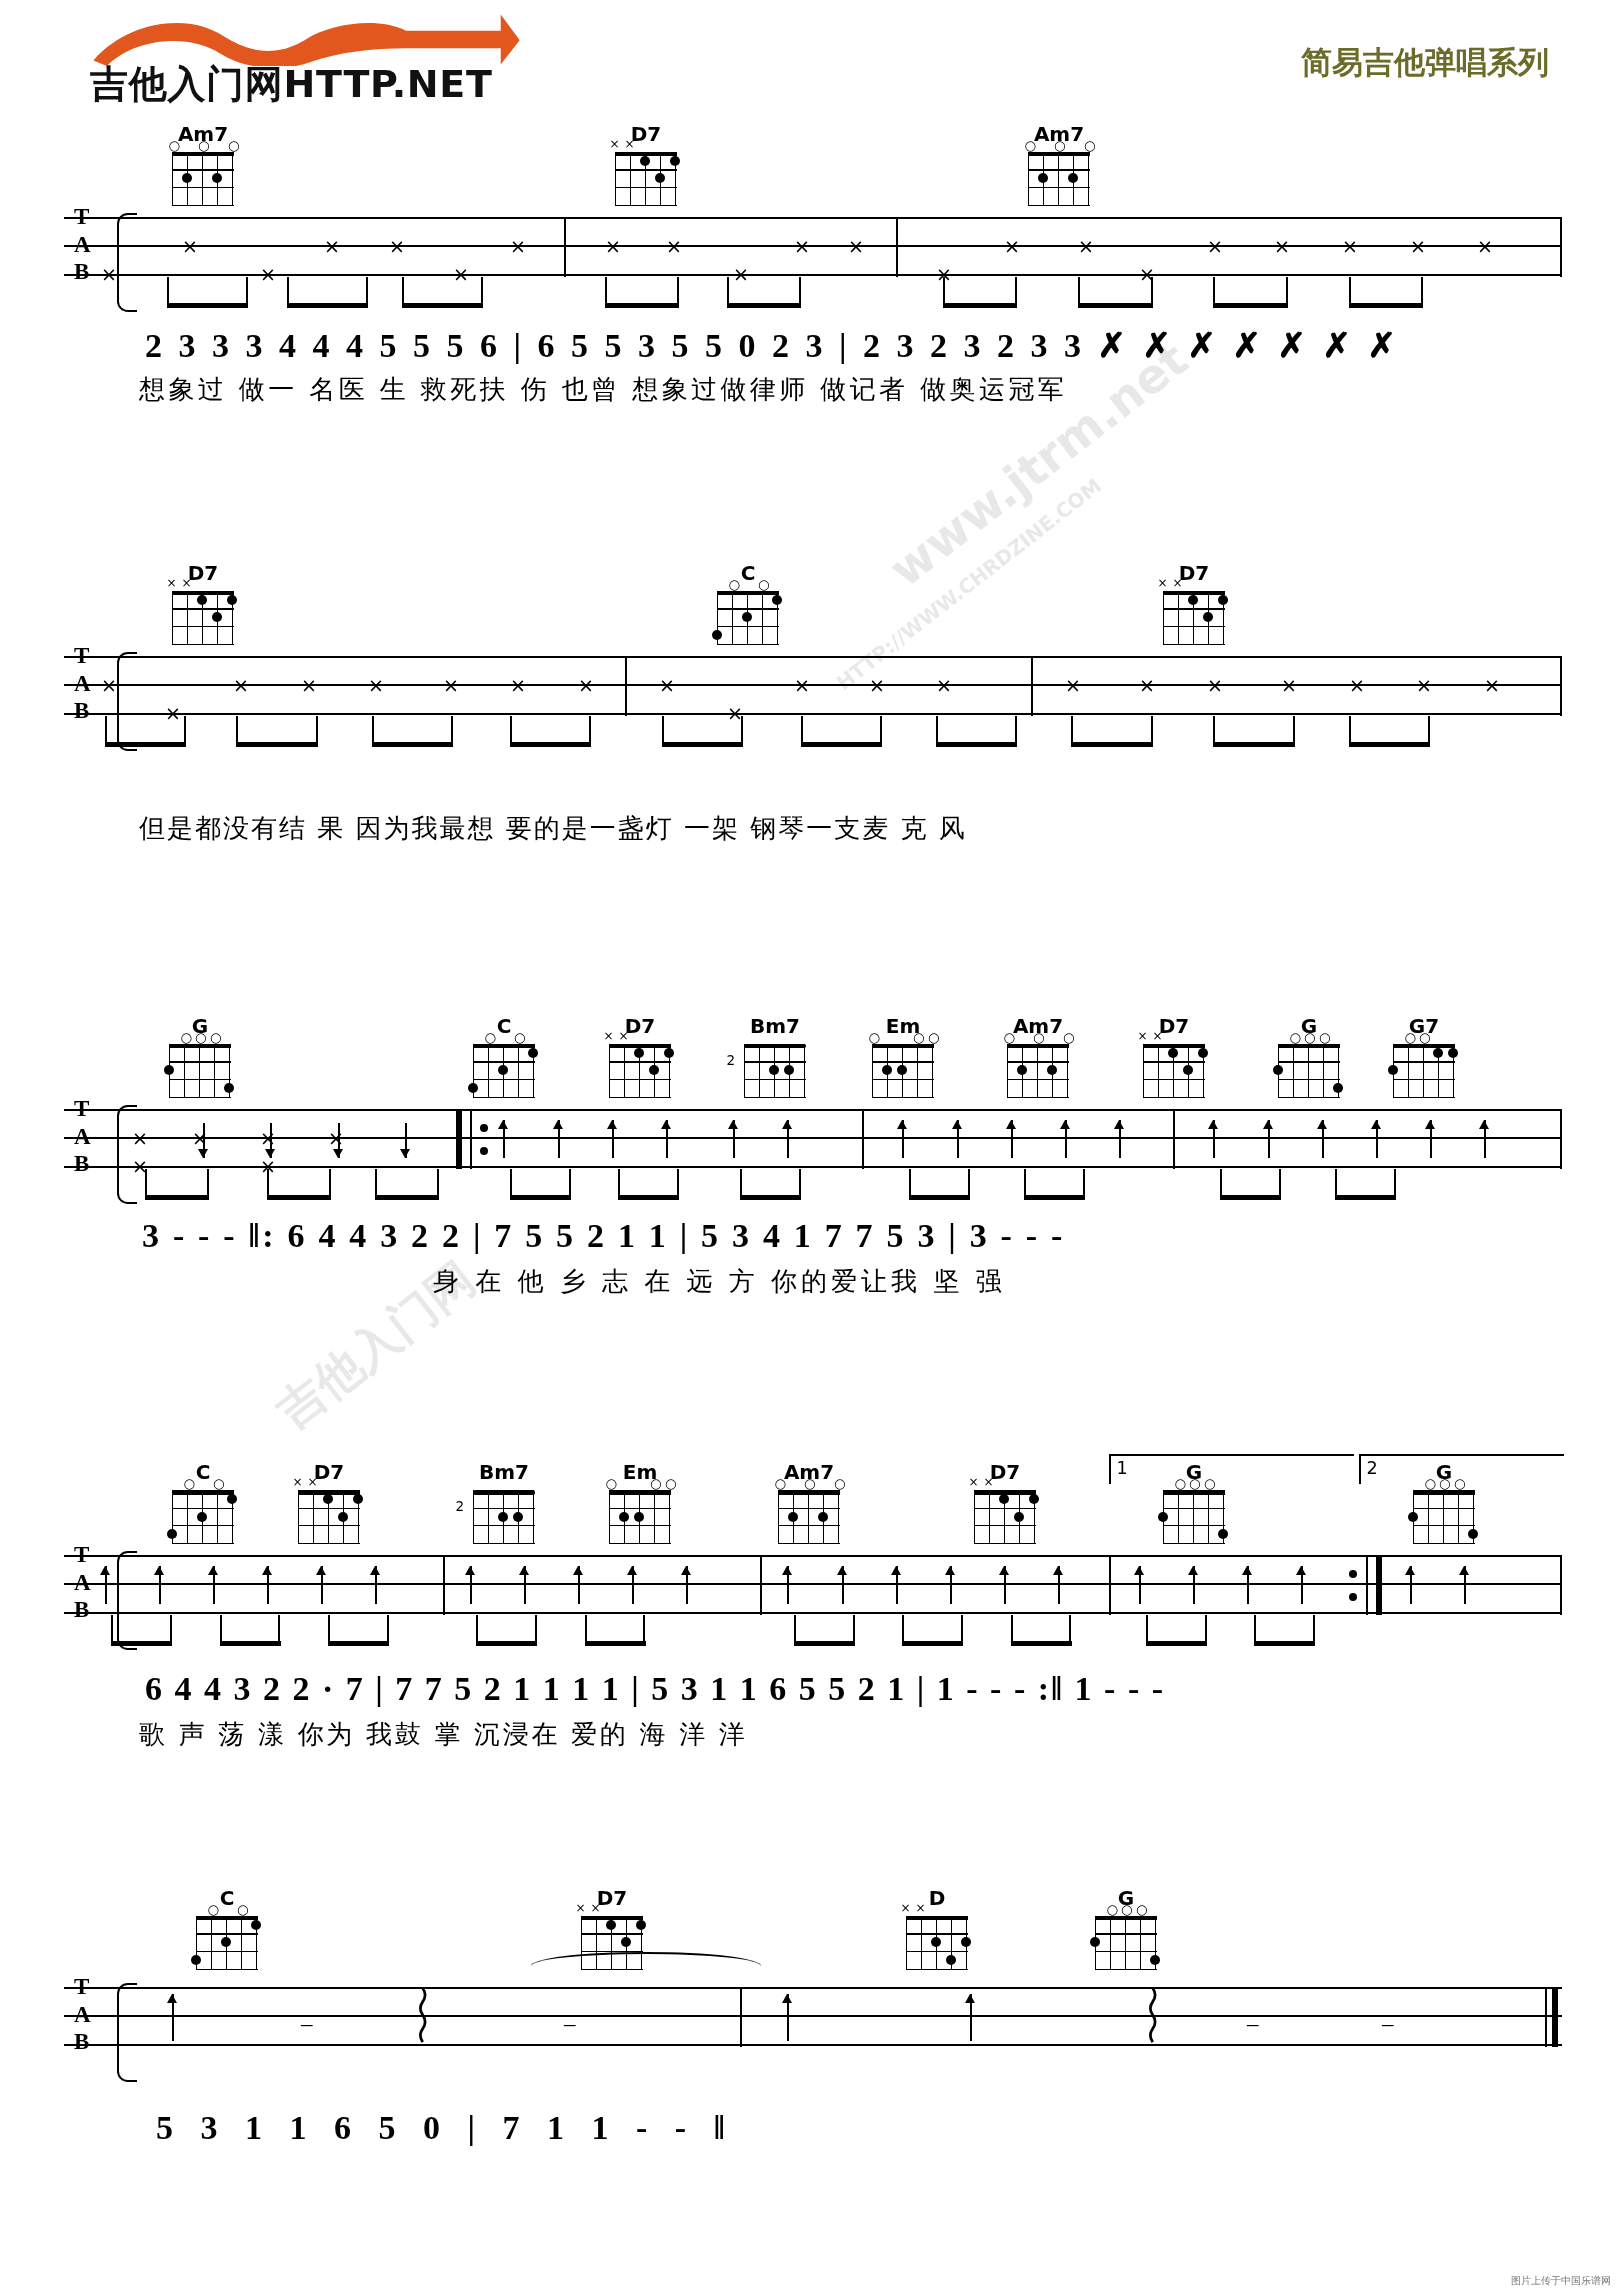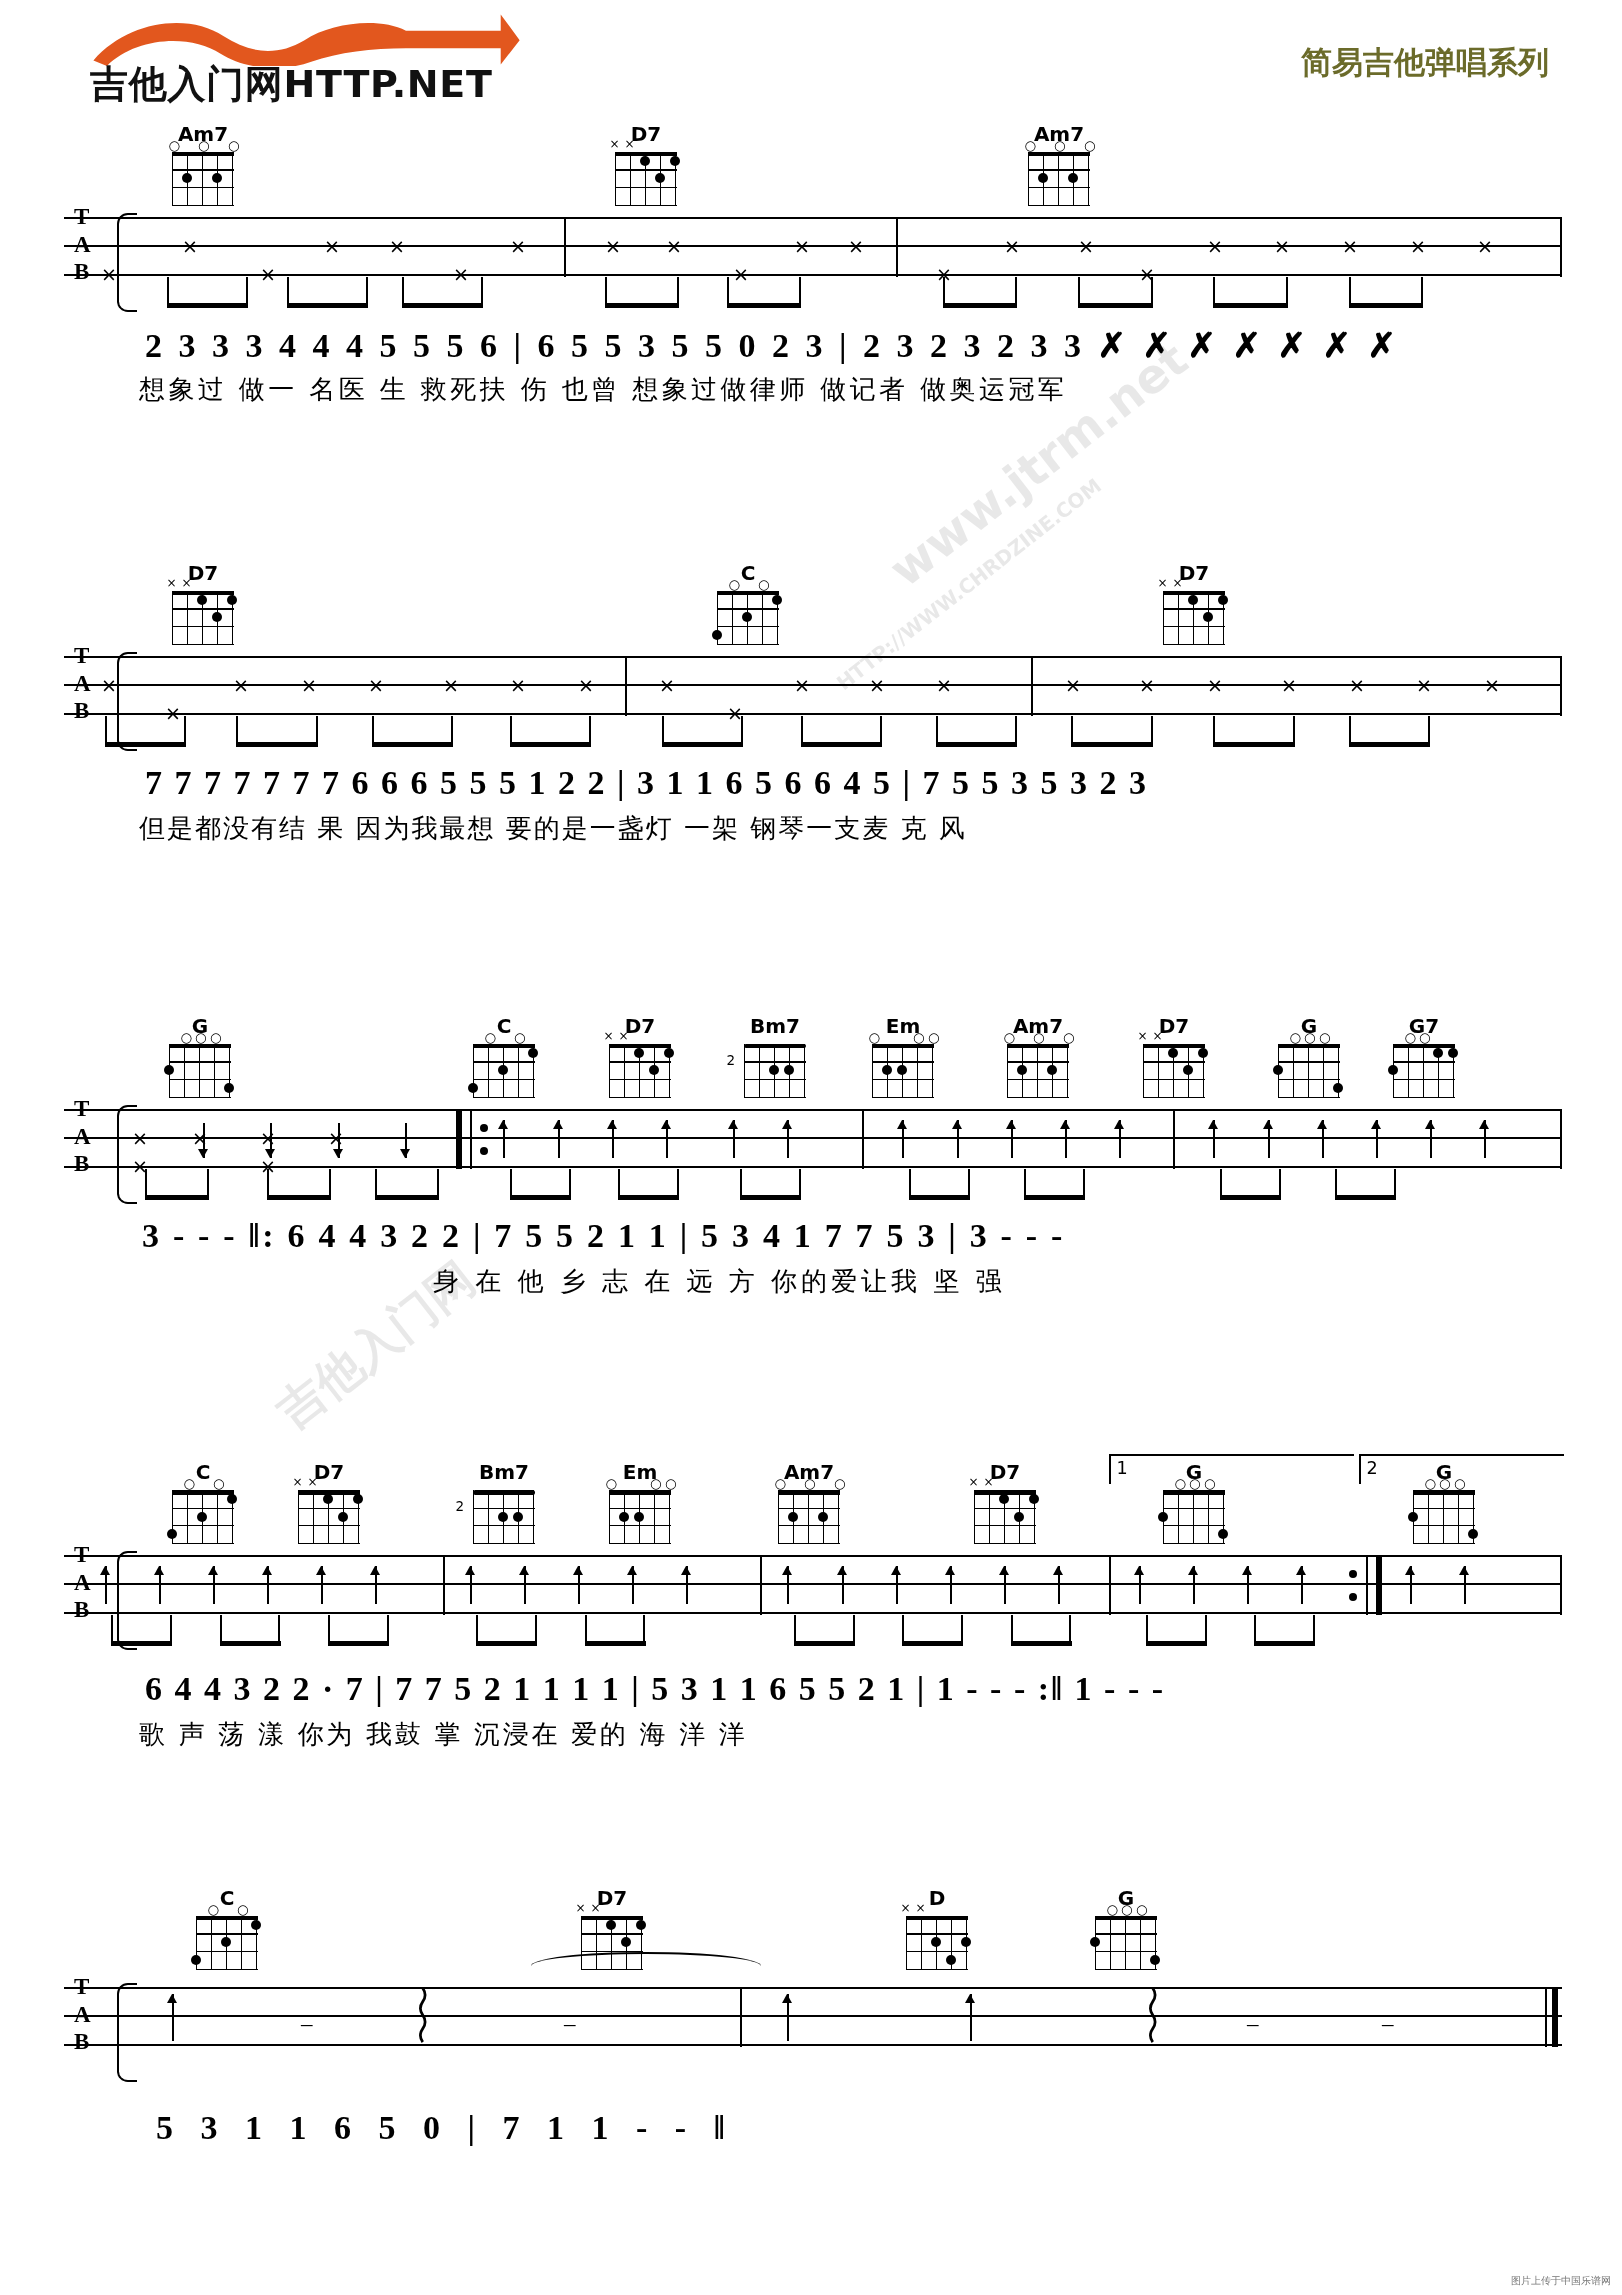--- a/index.html
+++ b/index.html
@@ -319,21 +319,20 @@
       <div class="beam" style="left:1007px;top:86px;width:81px;"></div>
       <div class="stem" style="left:1087px;top:60px;height:31px;"></div>
       <div class="stem" style="left:1149px;top:60px;height:31px;"></div>
       <div class="beam" style="left:1149px;top:86px;width:81px;"></div>
       <div class="stem" style="left:1229px;top:60px;height:31px;"></div>
       <div class="stem" style="left:1285px;top:60px;height:31px;"></div>
       <div class="beam" style="left:1285px;top:86px;width:81px;"></div>
       <div class="stem" style="left:1364px;top:60px;height:31px;"></div>
     </div>
 
-    <div class="numrow" style="left:145px;top:203px;letter-spacing:2px;">7 7 7 7 7 7 7 6 6 6 5 5 5 1 2 2 | 3 1 1 6 5 6 6    4 5 | 7 5 5 3 5   3 2 3</div>
     <div class="lyricrow" style="left:139px;top:250px;letter-spacing:2px;">但是都没有结 果 因为我最想 要的是一盏灯   一架  钢琴一支麦  克 风</div>
   </div>
 
   <div class="system" style="top:1014px;height:379px;">
     <div class="chordbox" style="left:169px;top:6.8px;width:62px;">
       <div class="chordname" style="top:-6.8px;">G</div>
       <div class="grid">
         <div class="nut"></div>
           <div class="h" style="top:17.6px;"></div>
           <div class="h" style="top:35px;"></div>

